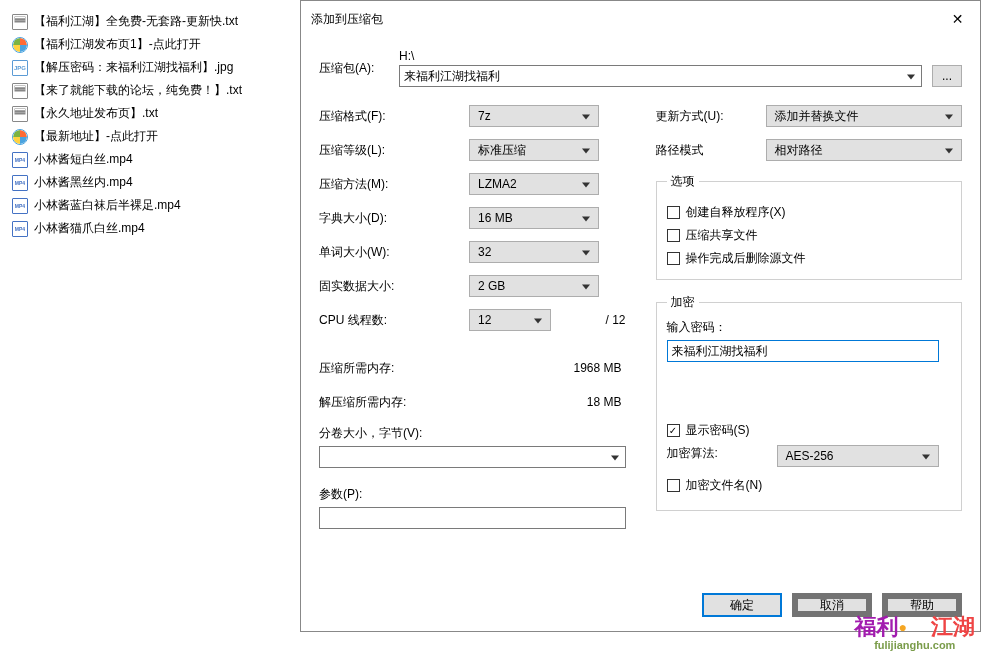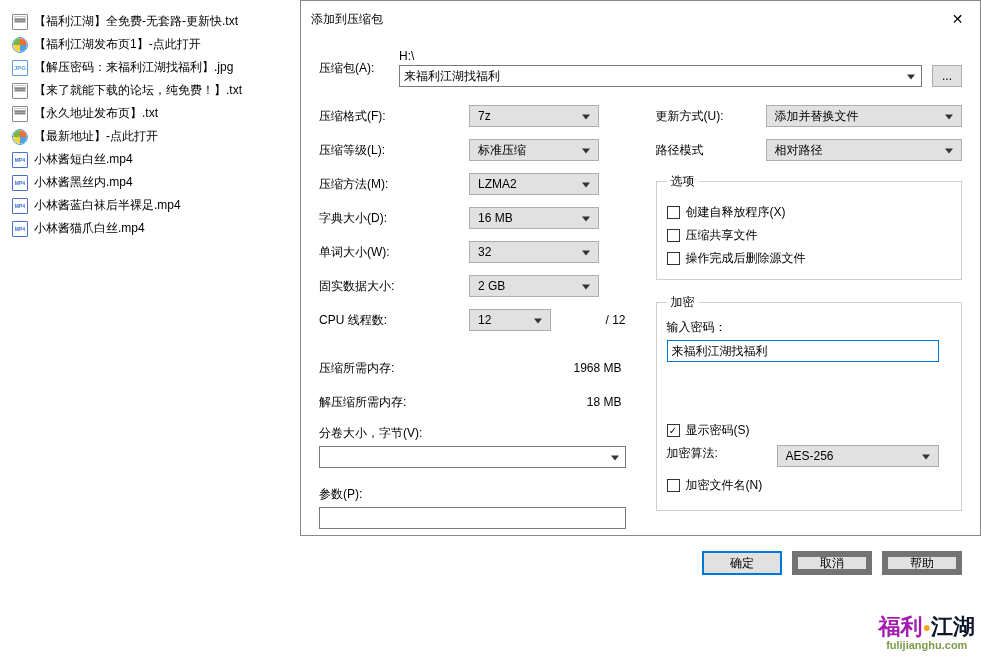--- a/index.html
+++ b/index.html
@@ -10,21 +10,21 @@
 .file-item { display: flex; align-items: center; padding: 3px 4px; cursor: pointer; white-space: nowrap; }
 .file-icon { width: 16px; height: 16px; margin-right: 6px; display: inline-flex; align-items: center; justify-content: center; flex-shrink: 0; }
 .icon-txt { background: #fff; border: 1px solid #888; border-radius: 1px; position: relative; }
 .icon-txt::after { content: ""; position: absolute; left: 2px; top: 2px; right: 2px; height: 1px; box-shadow: 0 0 0 0.5px #888, 0 2px 0 0.5px #888, 0 4px 0 0.5px #888; }
 .icon-browser { background: #fff; border: 1px solid #4aa3df; border-radius: 50%; position: relative; overflow: hidden; }
 .icon-browser::after { content: ""; position: absolute; inset: 0; background: conic-gradient(#ff6b35 0 90deg, #4aa3df 90deg 180deg, #ffd23f 180deg 270deg, #7cb342 270deg); border-radius: 50%; }
 .icon-jpg { background: #fff; border: 1px solid #5b9bd5; border-radius: 1px; position: relative; font-size: 6px; color: #5b9bd5; text-align: center; line-height: 14px; font-weight: bold; }
 .icon-mp4 { background: #fff; border: 1px solid #4472c4; border-radius: 1px; position: relative; font-size: 5px; color: #4472c4; text-align: center; line-height: 14px; font-weight: bold; }
 
 
-.dialog { position: absolute; left: 300px; top: 0; right: 0; height: 536px; border: 1px solid #888; background: #fff; display: flex; flex-direction: column; }
+.dialog { position: absolute; left: 300px; top: 0; right: 0; height: 632px; border: 1px solid #888; background: #fff; display: flex; flex-direction: column; }
 .titlebar { display: flex; align-items: center; justify-content: space-between; padding: 4px 0 4px 10px; background: #fff; }
 .close-btn { width: 45px; height: 28px; display: flex; align-items: center; justify-content: center; cursor: pointer; font-size: 14px; }
 
 .dialog-body { flex: 1; padding: 12px 18px 12px 18px; display: flex; flex-direction: column; }
 
 
 .archive-row { display: flex; align-items: flex-end; gap: 10px; margin-bottom: 18px; }
 .archive-label { width: 70px; padding-bottom: 10px; }
 .archive-path-group { flex: 1; }
 .path-text { font-size: 12px; margin-bottom: 2px; }
@@ -63,21 +63,21 @@
 
 
 .dialog-footer { display: flex; justify-content: flex-end; gap: 10px; padding: 10px 18px 14px; }
 .btn { width: 80px; height: 24px; border: 6px solid #737373; background: #e1e1e1; cursor: pointer; display: flex; align-items: center; justify-content: center; font-size: 12px; }
 .btn.primary { border: 2px solid #0078d7; background: #e1e1e1; }
 
 
 .watermark { position: absolute; right: 6px; bottom: 6px; font-size: 11px; text-align: center; line-height: 1.1; pointer-events: none; }
 .watermark .big { font-size: 22px; font-weight: bold; }
 .watermark .c1 { color: #a21caf; }
-.watermark .c2 { color: #0f172a; }
+.watermark .c2 { color: #ef4444; margin-left: 24px; }
 .watermark .url { color: #7a9c4a; font-weight: bold; font-size: 11px; }
 
 .cpu-row { display: flex; align-items: center; gap: 6px; }
 .cpu-select { width: 82px; }
 .cpu-total { width: 36px; text-align: right; }
 
 .right-top-row { display: flex; align-items: center; margin-bottom: 12px; }
 .right-top-row .form-label { flex: 0 0 110px; }
 .encrypt-label-row { margin-bottom: 4px; }
 .encrypt-select-row { display: flex; align-items: flex-start; margin-bottom: 10px; }

